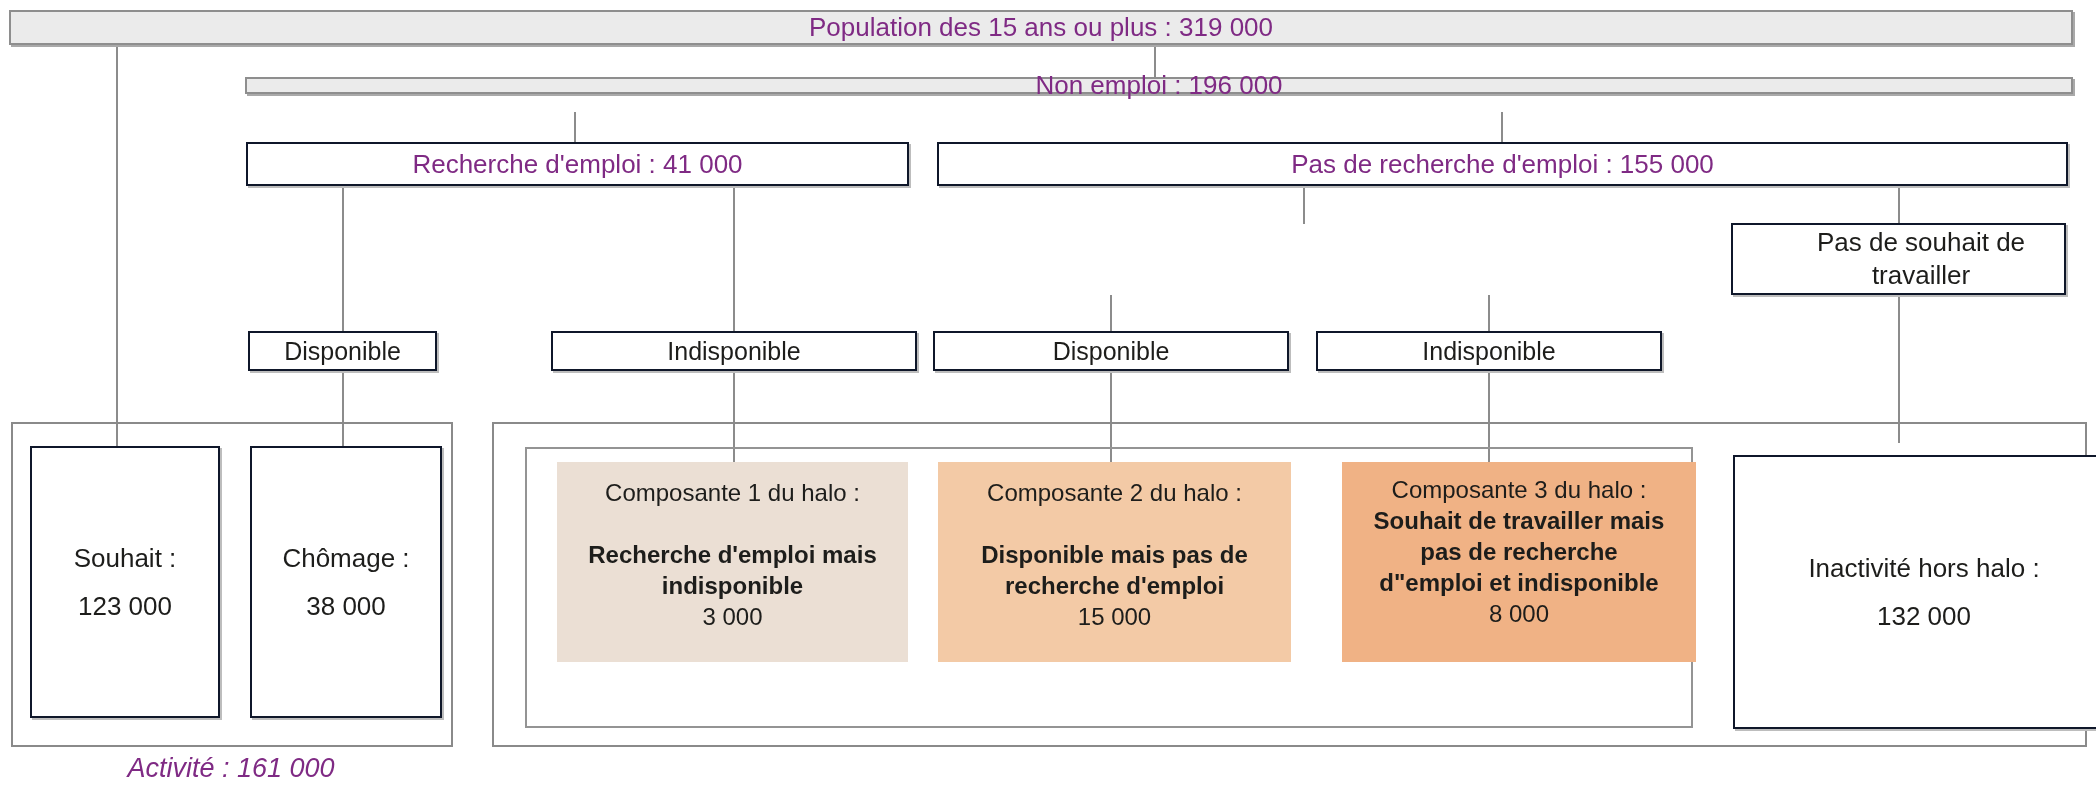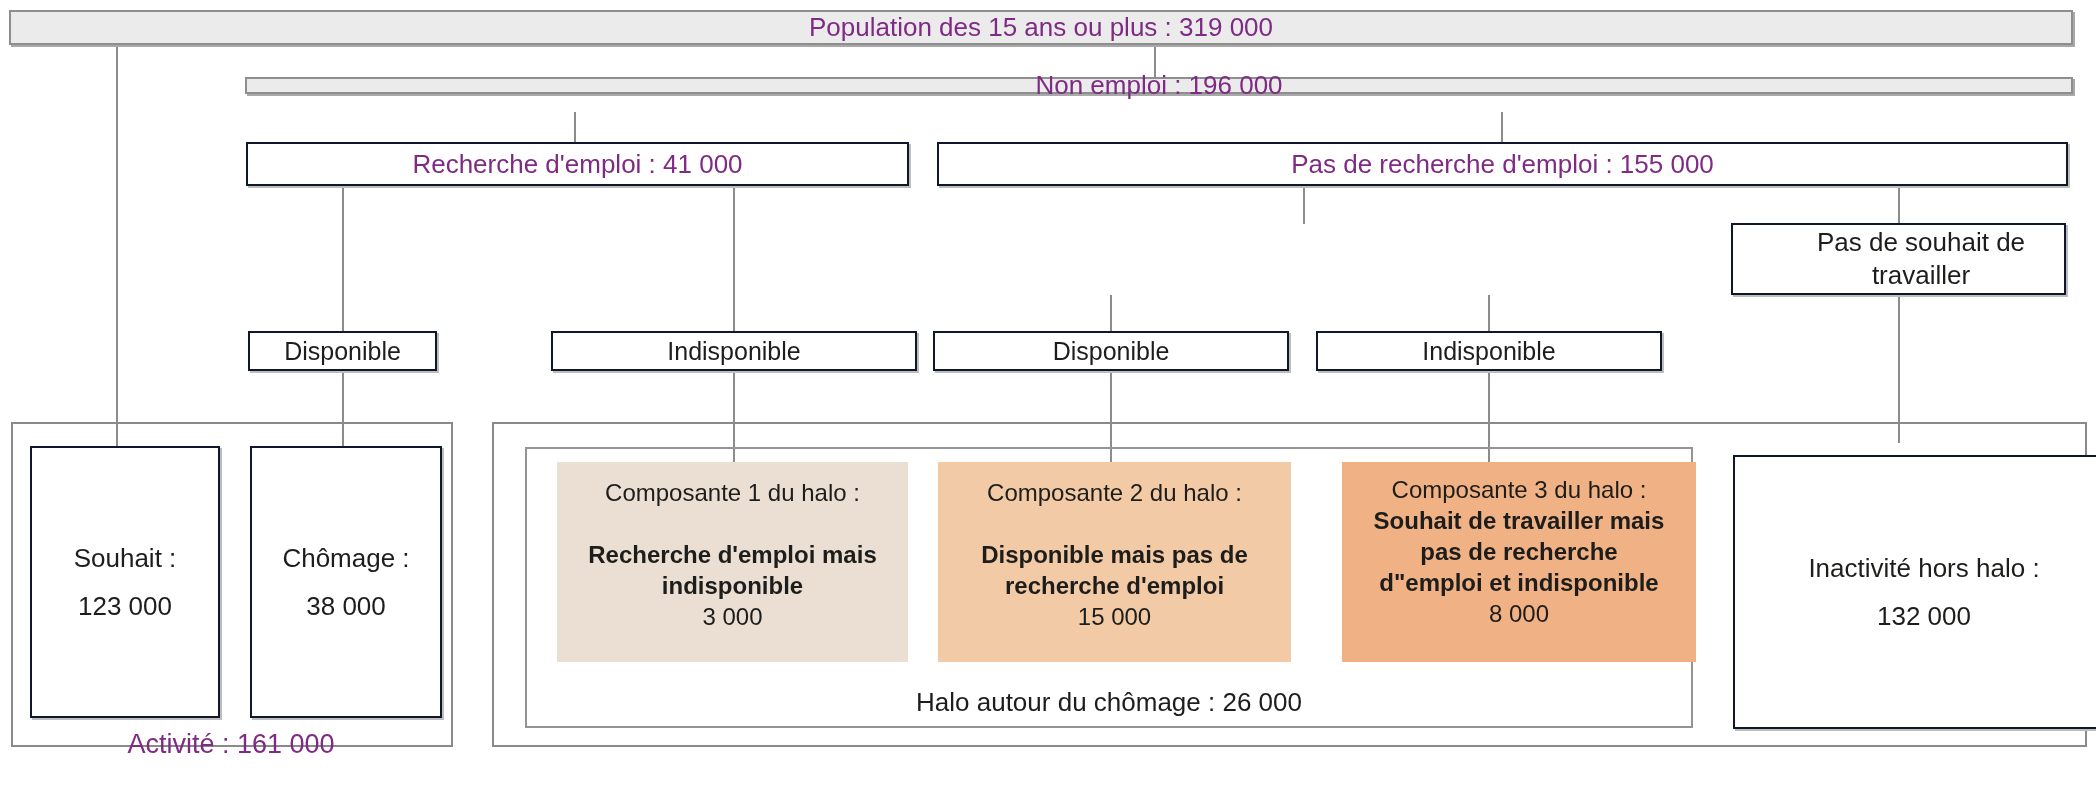--- a/index.html
+++ b/index.html
@@ -115,26 +115,23 @@
   </div>
 
   <div class="halo-box" style="left: 1318px; top: 462px; width: 354px; height: 200px; padding-top: 12px; background-color: rgb(240, 178, 133); margin-left: 24px;">
     <div>Composante 3 du halo :</div>
     <div class="halo-desc tight pre">Souhait de travailler mais
 pas de recherche
 d"emploi et indisponible</div>
     <div>8 000</div>
   </div>
 
-  <div class="free-label halo-total" style="left:525px; top:684px; width:1168px;">
-    <span>Halo autour du chômage : 26 000</span>
-  </div>
 
   <div class="node stack" style="left:1733px; top:443px; width:382px; height:274px;margin-top:12px;">
     <span>Inactivité hors halo :</span>
     <span>132 000</span>
   </div>
 
-  <div class="free-label bottom-total purple" style="left:31px; top:728px; width:400px;">
+  <div class="free-label bottom-total purple" style="left:31px; top:752px; width:400px;font-style:italic;">
     <span>Activité : 161 000</span>
   </div>
 
 </div>
 
 </body></html>

